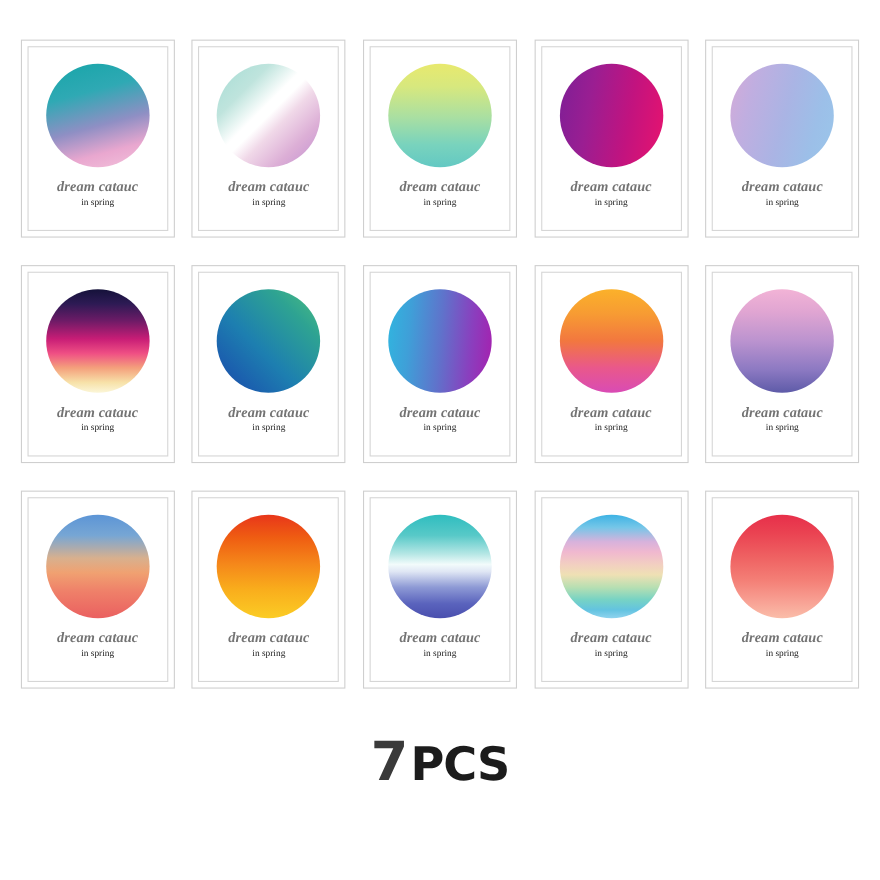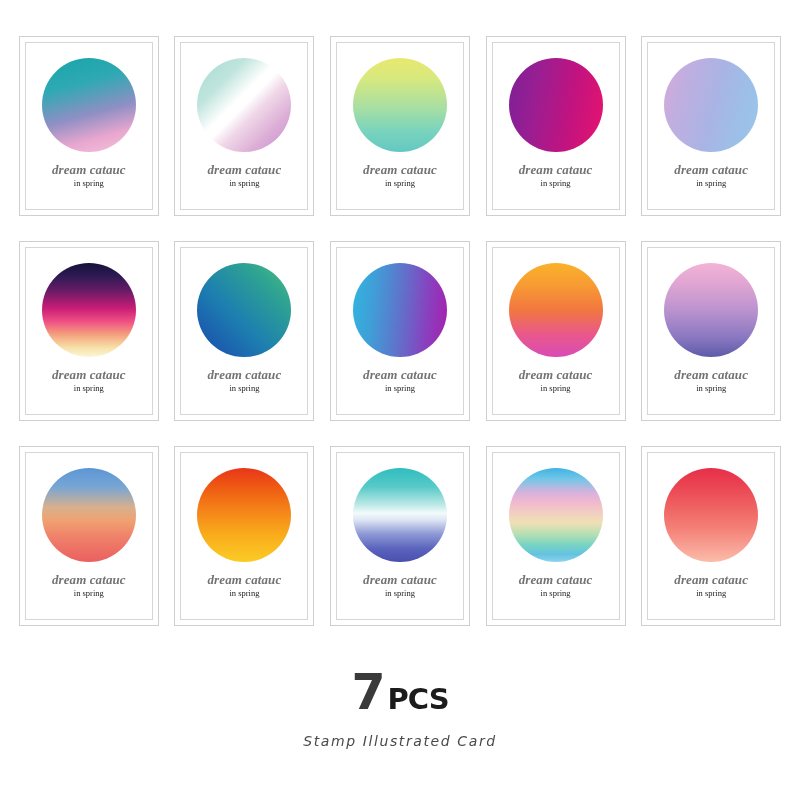--- a/index.html
+++ b/index.html
@@ -109,21 +109,21 @@
     letter-spacing: -1px;
     line-height: 1;
     display: block;
   }
   #count-number {
     font-size: 49px;
     font-weight: 700;
     color: #3a3a3a;
   }
   #count-unit {
-    font-size: 29px;
+    font-size: 42px;
     font-weight: 700;
     color: #1c1c1c;
     margin-left: 3px;
   }
   #subtitle-line {
     display: block;
     margin-top: 16px;
     font-family: "DejaVu Sans", "Liberation Sans", sans-serif;
     font-style: italic;
     font-size: 14px;
@@ -320,16 +320,15 @@
             <div class="tagline">in spring</div>
           </div>
         </div>
       </div>
     </div>
 
   <div id="footer-block">
     <span id="count-line">
       <span id="count-number">7</span><span id="count-unit">PCS</span>
     </span>
-    <span id="subtitle-line">Stamp Illustrated Card</span>
   </div>
 
 </div>
 
 </body></html>

